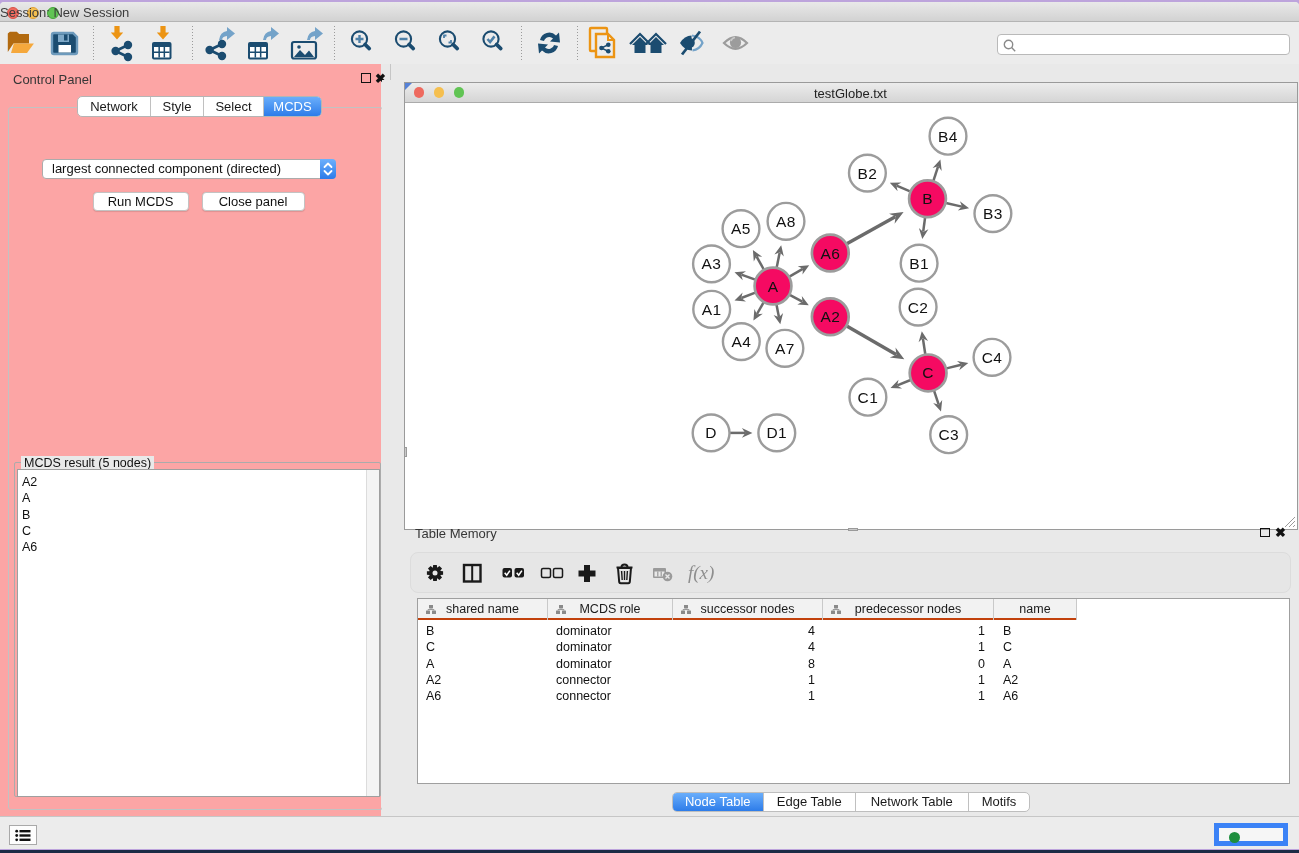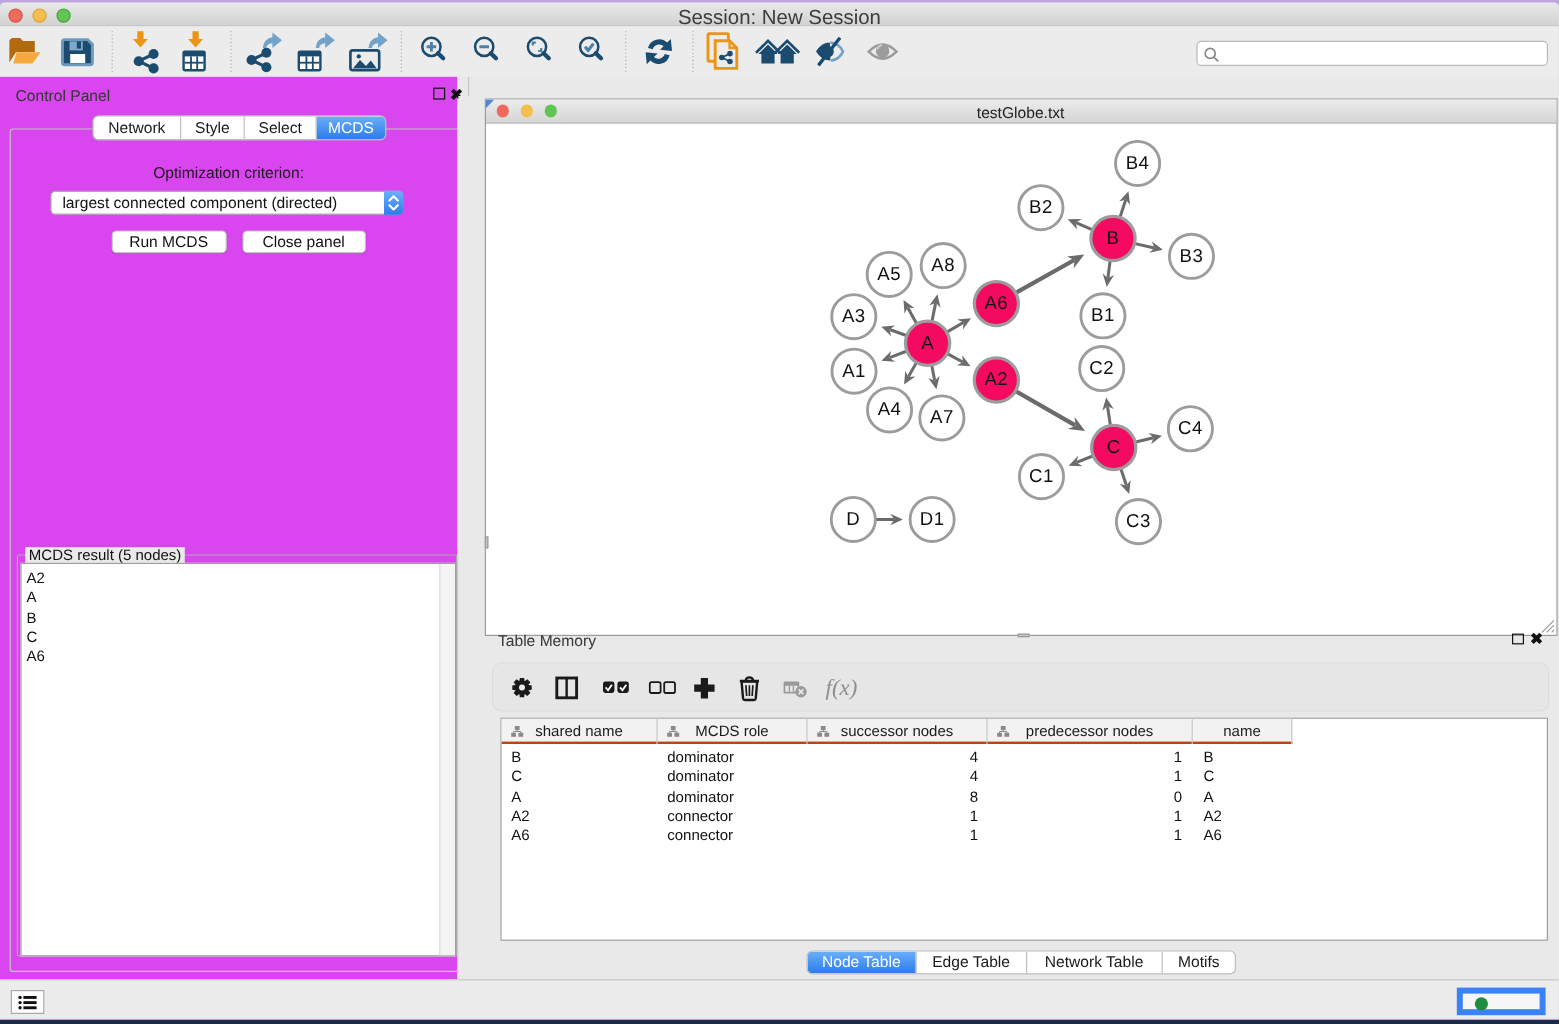--- a/index.html
+++ b/index.html
@@ -3,26 +3,26 @@
 <style>
 *{margin:0;padding:0;box-sizing:border-box}
 html,body{width:1299px;height:853px;overflow:hidden;background:#bda4dc;font-family:"Liberation Sans",sans-serif;}
 .abs{position:absolute}
 #win{position:absolute;left:0;top:2px;width:1299px;height:847px;background:#e9e9e9;border-radius:4px 4px 0 0;overflow:hidden}
 #titlebar{position:absolute;left:0;top:0;width:1299px;height:20px;background:linear-gradient(#e9e9e9,#d2d2d2);border-bottom:1px solid #b4b4b4;border-radius:4px 4px 0 0}
 .tl{position:absolute;top:5px;width:12px;height:12px;border-radius:50%}
 #titlebar .t1{left:7px;background:#ee6a5f;border:0.5px solid #d95348}
 #titlebar .t2{left:27px;background:#f5bf4f;border:0.5px solid #dfa036}
 #titlebar .t3{left:47px;background:#61c454;border:0.5px solid #47a53c}
-#wtitle{position:absolute;top:3px;left:0;width:100%;text-align:center;font-size:17px;color:#3c3c3c}
+#wtitle{position:absolute;top:3px;left:0;width:100%;text-align:left;font-size:13px;color:#3c3c3c}
 #toolbar{position:absolute;left:0;top:20px;width:1299px;height:42px;background:#ececec}
 .sep{position:absolute;top:4px;height:34px;width:1px;background-image:linear-gradient(#9b9b9b 33%,transparent 0);background-size:1px 3px}
 #search{position:absolute;left:997px;top:12px;width:293px;height:21px;background:#fff;border:1px solid #b9b9b9;border-radius:4px}
 #main{position:absolute;left:0;top:62px;width:1299px;height:752px;background:#e9e9e9}
-#cp{position:absolute;left:0;top:0;width:381px;height:752px;background:#d946ef}
+#cp{position:absolute;left:0;top:0;width:381px;height:752px;background:#fca5a5}
 #cph{position:absolute;left:13px;top:8px;font-size:13px;color:#363636}
 .fbtn{position:absolute;width:10px;height:10px;border:1.6px solid #111}
 .xbtn{position:absolute;font-size:13px;font-weight:bold;color:#111}
 #cptabs{position:absolute;left:77px;top:32px;height:21px;display:flex;border:1px solid #b5b5b5;border-radius:5px;overflow:hidden;background:#fff;z-index:3}
 .tab{font-size:13px;color:#1a1a1a;padding-top:2px;border-right:1px solid #c0c0c0;text-align:center;box-sizing:border-box}
 .tab:last-child{border-right:none}
 .tabsel{background:linear-gradient(#6aaefb,#2d7ce9);color:#fff}
 #tabpane{position:absolute;left:8px;top:43px;width:375px;height:703px;border:1px solid #c2c2c2;border-radius:3px}
 #optlabel{position:absolute;left:0;top:72px;width:100%;text-align:center;font-size:13px;color:#1a1a1a}
 #dd{position:absolute;left:42px;top:95px;width:294px;height:20px;background:#fff;border:1px solid #ababab;border-radius:4px;font-size:13px;color:#111;line-height:18px;padding-left:9px}
@@ -151,21 +151,20 @@
 <div id="cph">Control Panel</div>
 <div class="fbtn" style="left:361px;top:9px"></div>
 <div class="xbtn" style="left:375px;top:7px">✖</div>
 <div id="cptabs">
           <div class="tab" style="width:73px">Network</div>
           <div class="tab" style="width:53px">Style</div>
           <div class="tab" style="width:60px">Select</div>
           <div class="tab tabsel" style="width:57px">MCDS</div>
         </div>
 <div id="tabpane"></div>
-<div id="optlabel">Optimization criterion:</div>
 <div id="dd">largest connected component (directed)<div id="ddbtn"><svg width="16" height="20" viewBox="0 0 16 20">
               <path d="M4.5,8 L8,4.5 L11.5,8 M4.5,12 L8,15.5 L11.5,12" fill="none" stroke="#fff" stroke-width="1.8" stroke-linecap="round" stroke-linejoin="round"></path>
             </svg></div></div>
 <div class="btn" style="left:92.5px;top:128px;width:96px">Run MCDS</div>
 <div class="btn" style="left:201.5px;top:128px;width:103px">Close panel</div>
 <div id="fs">
   <div id="fsb"></div>
   <div id="fslegend">MCDS result (5 nodes)</div>
   <div id="mlist">
             <div class="sb"></div>

